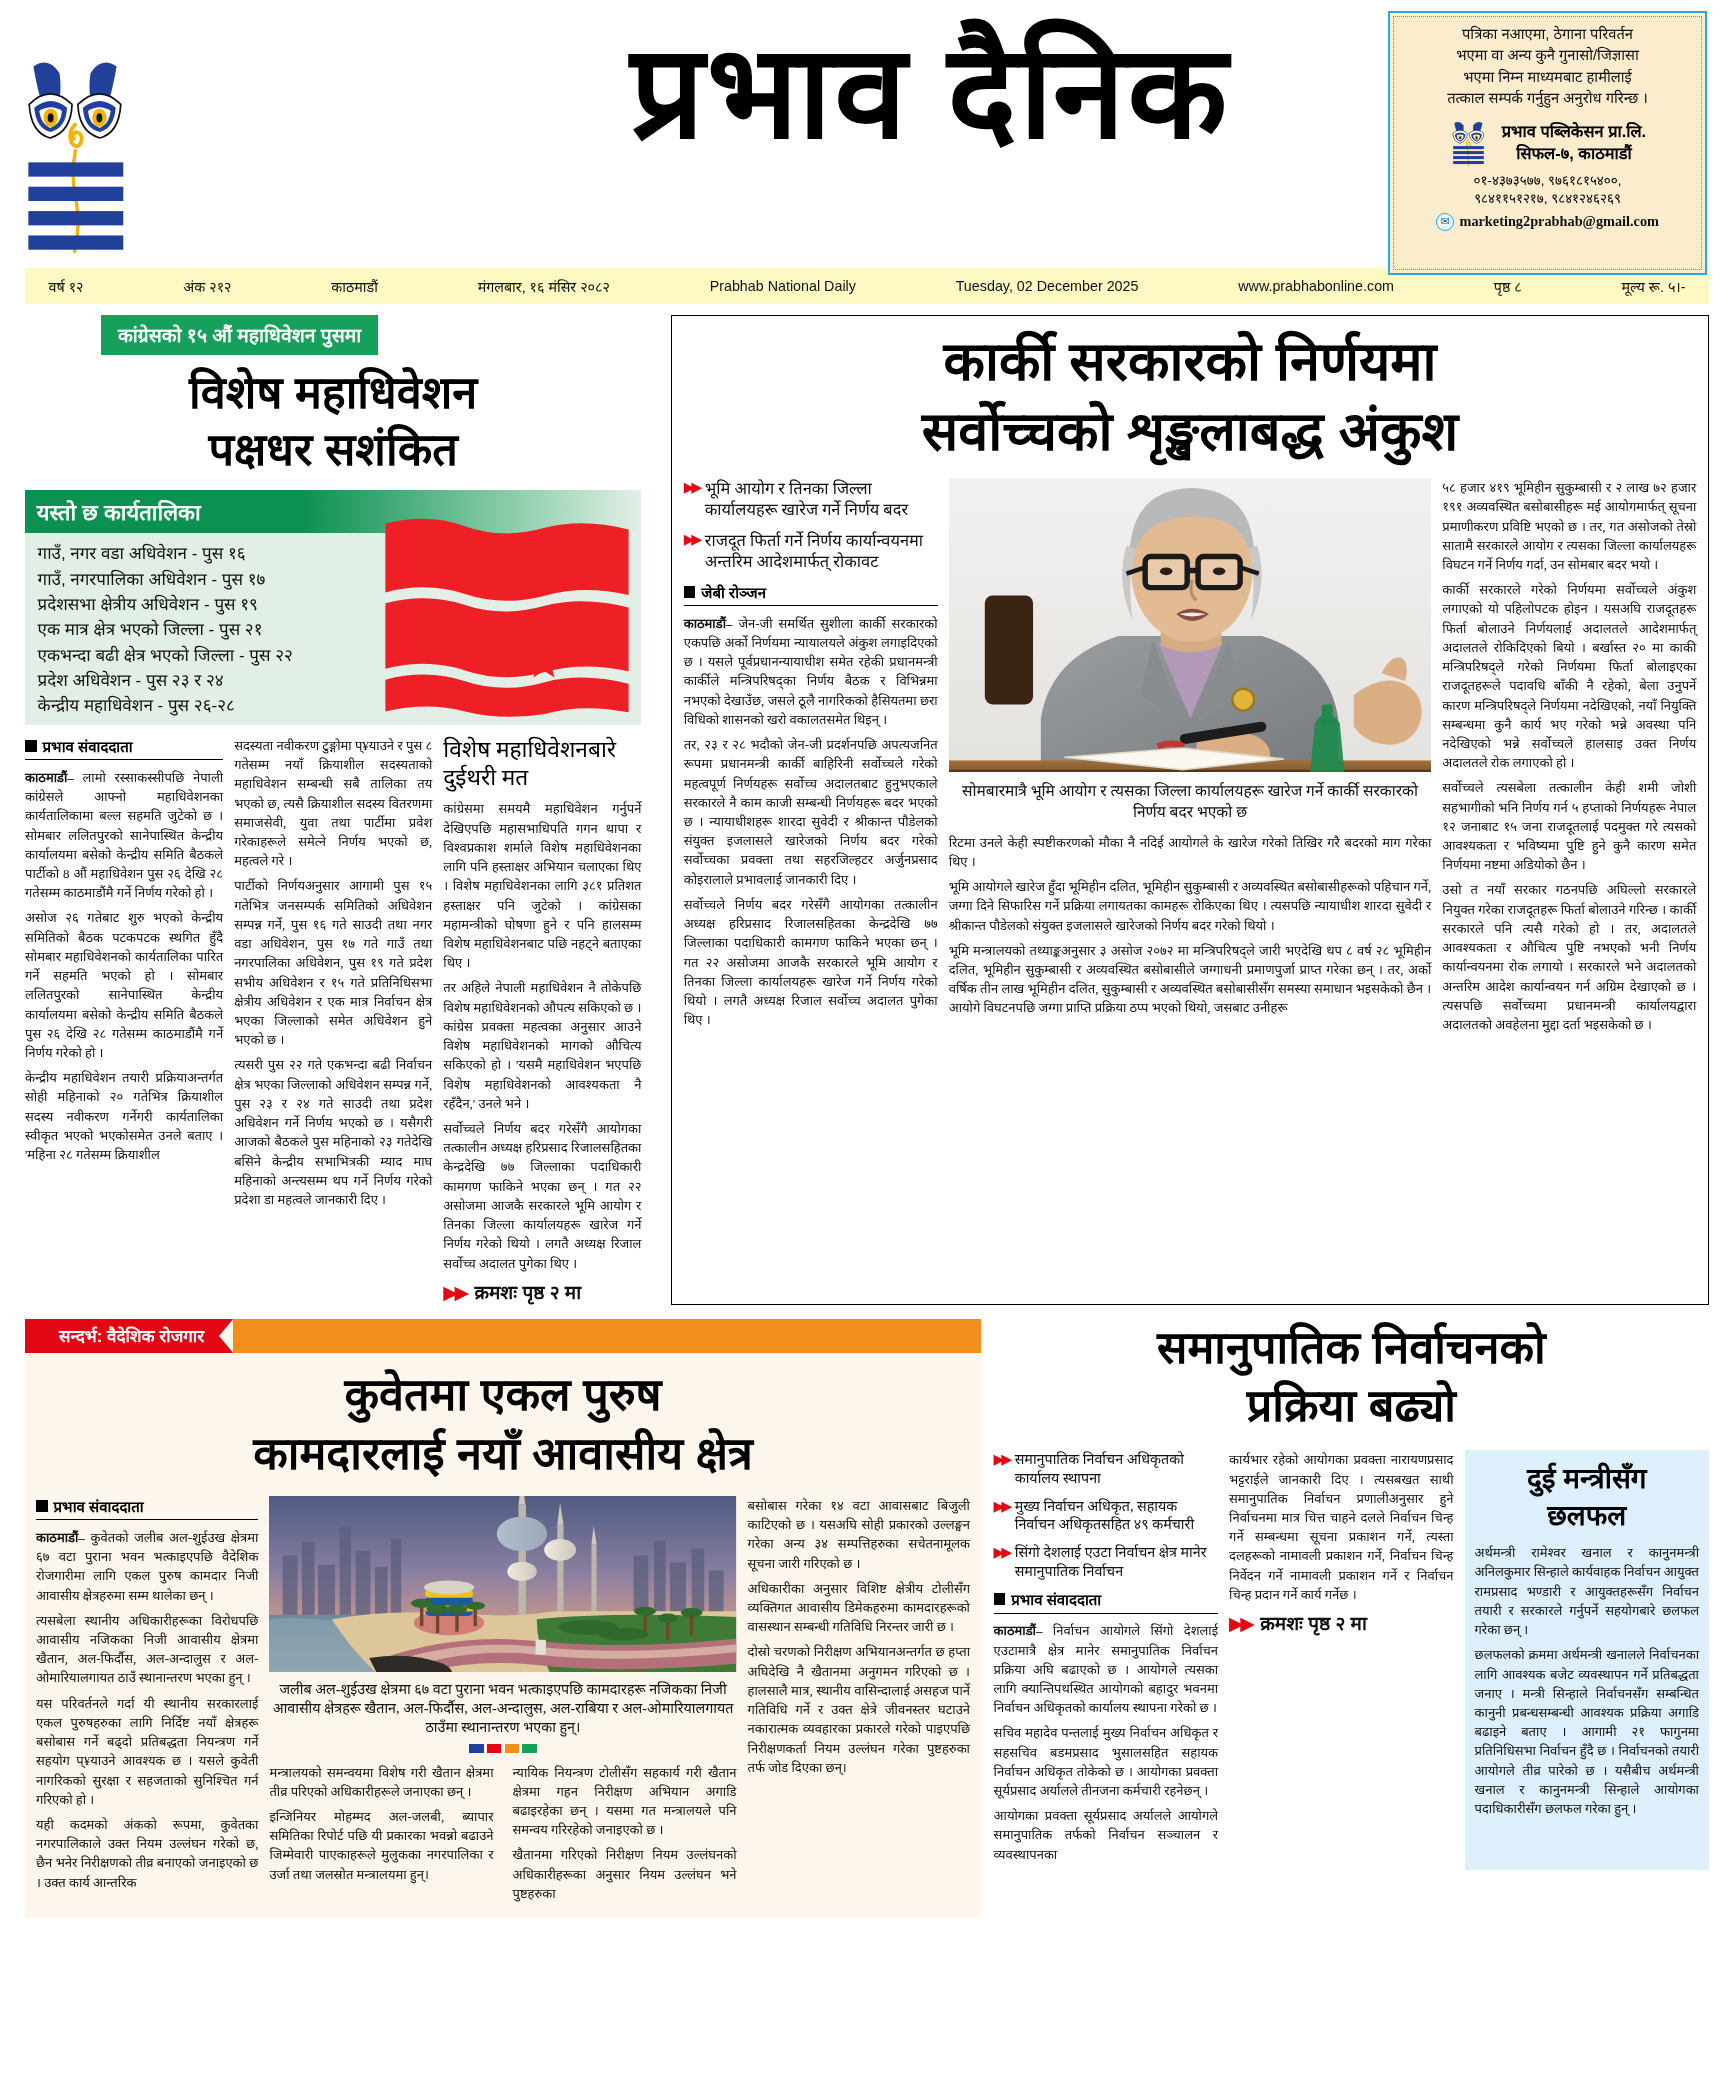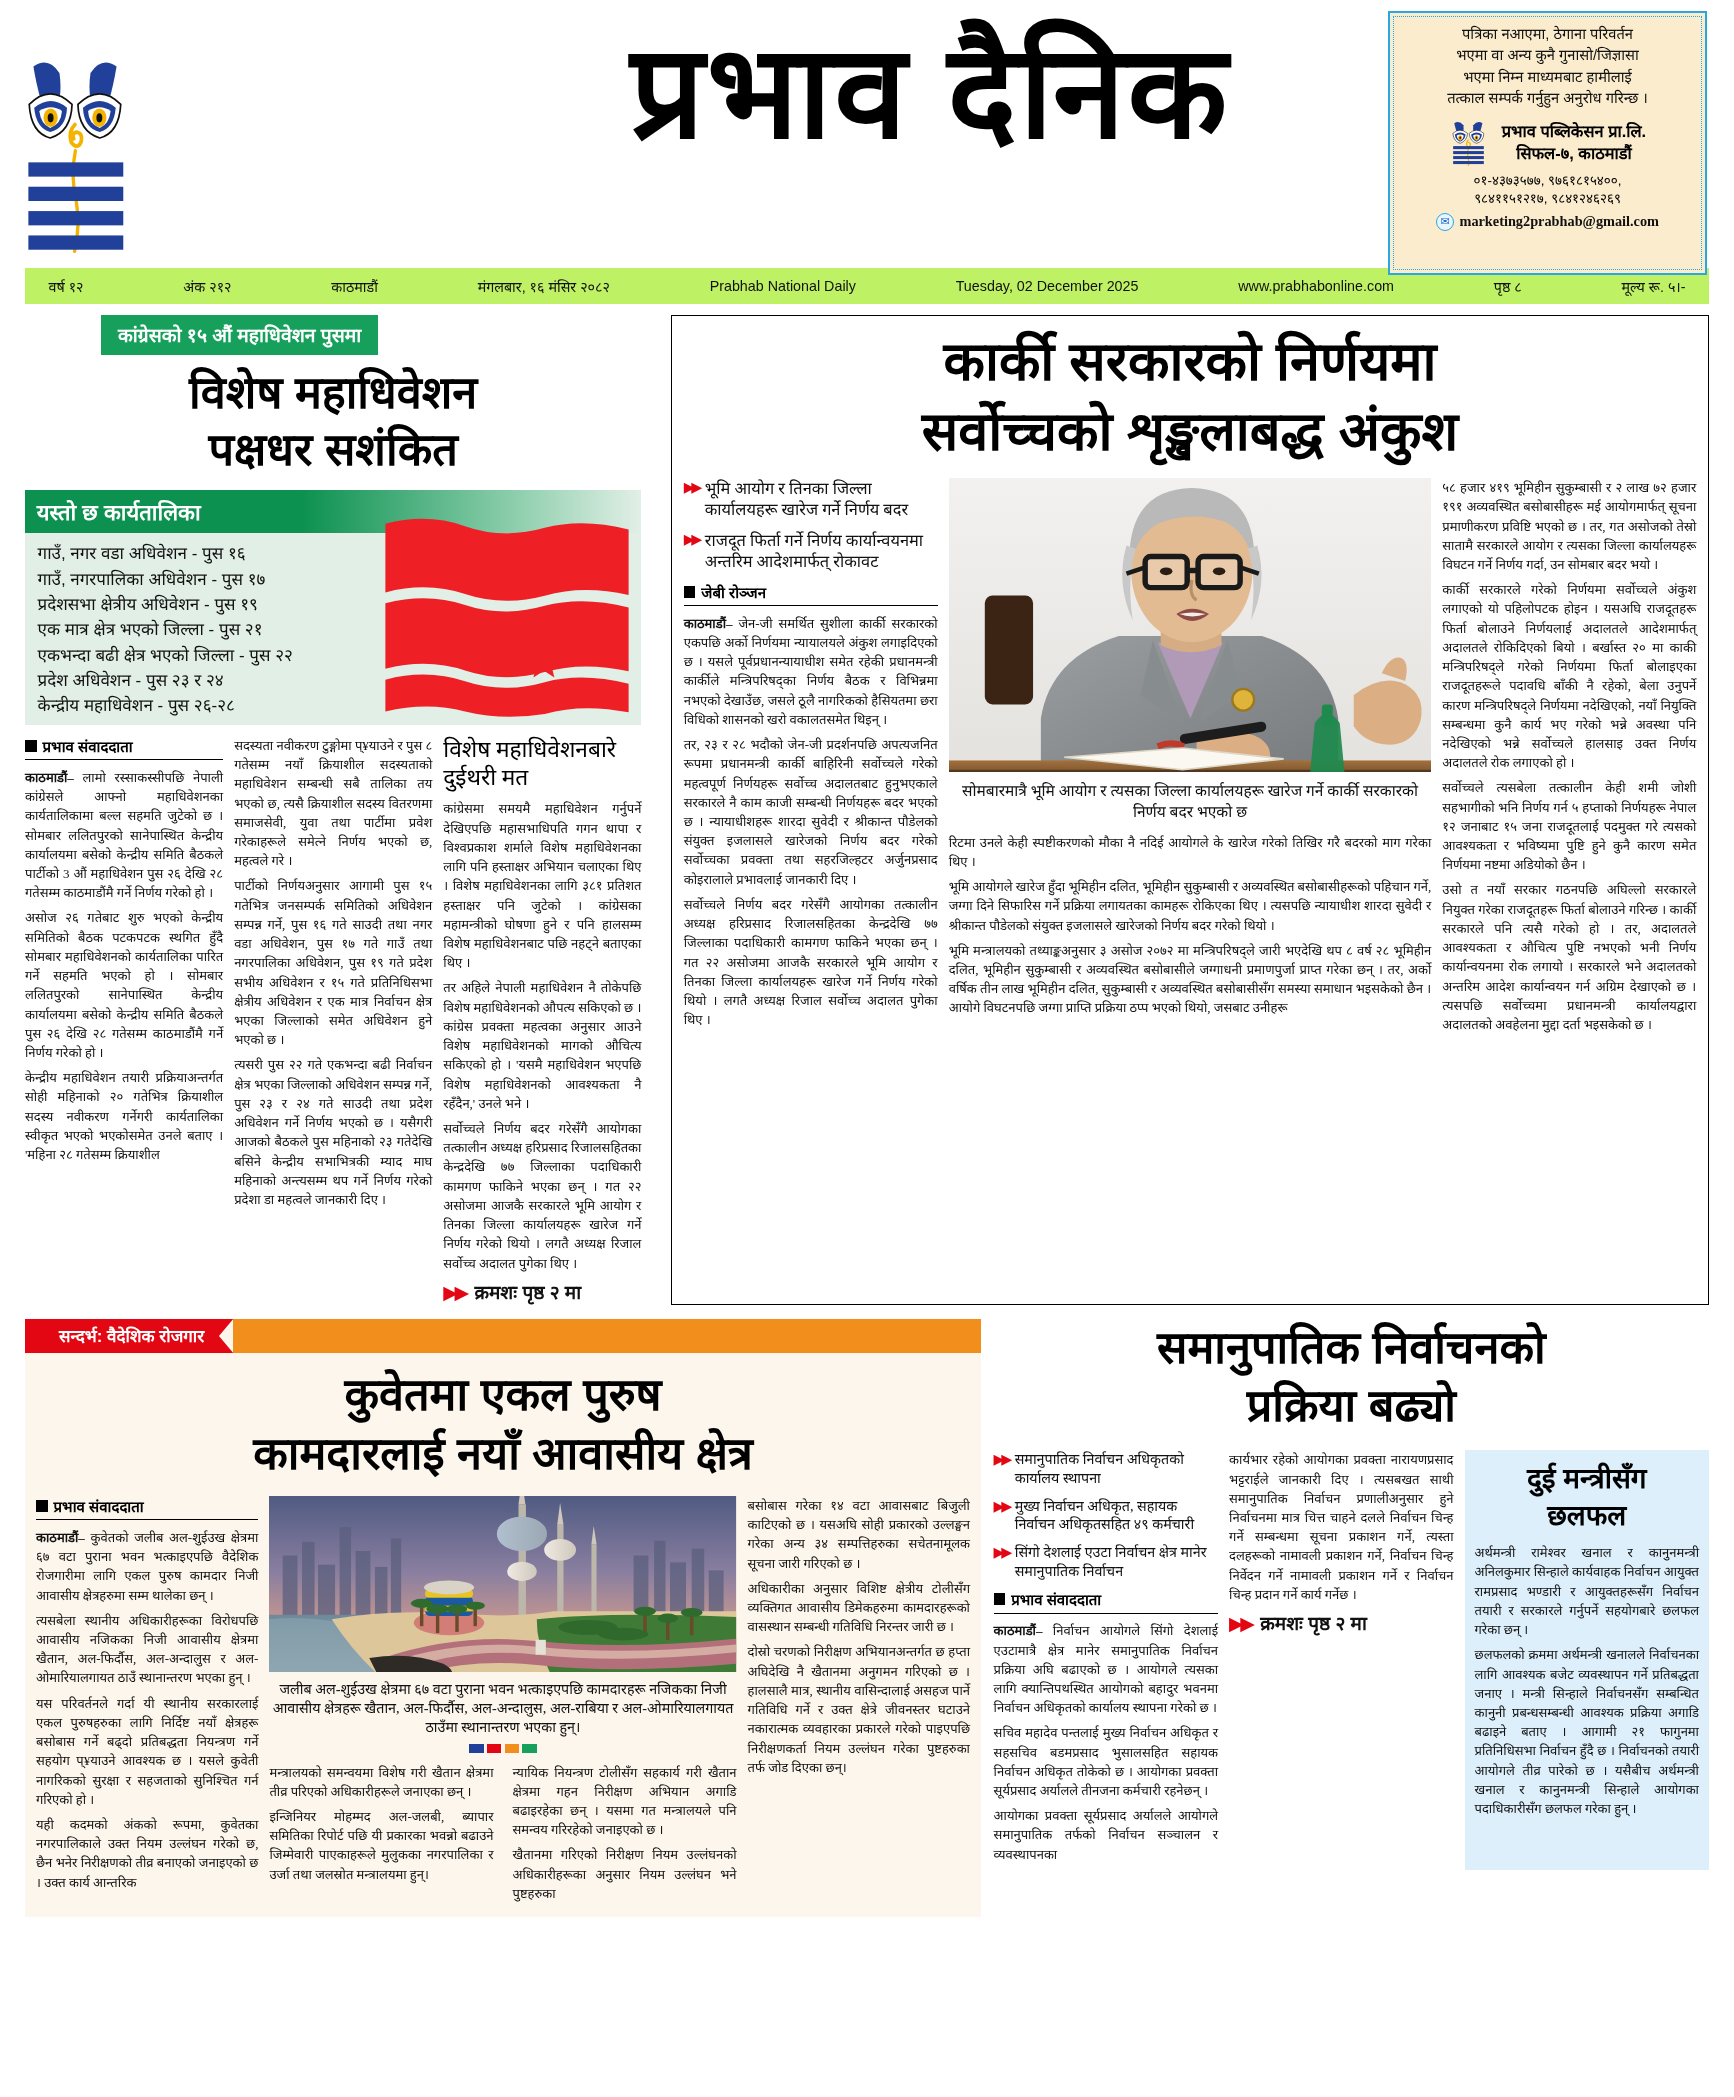--- a/index.html
+++ b/index.html
@@ -104,21 +104,21 @@
   }
   .ad-email {
     font-family: "Liberation Serif","DejaVu Serif",serif;
     font-weight: bold; font-size: 14.3px; color: #111;
   }
 
   
   .infobar {
     margin: 0 25px;
     height: 36px;
-    background: #bef264;
+    background: #fef9c3;
     display: flex;
     align-items: center;
     justify-content: space-between;
     padding: 0 23.5px;
     font-family: "Liberation Sans", "DejaVu Sans", sans-serif;
     font-size: 14.3px;
     color: #111;
   }
   .infobar span { white-space: nowrap; }
 
@@ -423,21 +423,21 @@
           </div>
         </div>
 
         <div class="left-cols">
           <div class="lcol">
             <div class="byline">
               <span class="sq"></span>
               <span>प्रभाव संवाददाता</span>
             </div>
             <div class="bodytext">
-              <p><span class="lede">काठमाडौं–</span><span> लामो रस्साकस्सीपछि नेपाली कांग्रेसले आफ्नो महाधिवेशनका कार्यतालिकामा बल्ल सहमति जुटेको छ । सोमबार ललितपुरको सानेपास्थित केन्द्रीय कार्यालयमा बसेको केन्द्रीय समिति बैठकले पार्टीको 3 औं महाधिवेशन पुस २६ देखि २८ गतेसम्म काठमाडौंमै गर्ने निर्णय गरेको हो ।</span></p>
+              <p><span class="lede">काठमाडौं–</span><span> लामो रस्साकस्सीपछि नेपाली कांग्रेसले आफ्नो महाधिवेशनका कार्यतालिकामा बल्ल सहमति जुटेको छ । सोमबार ललितपुरको सानेपास्थित केन्द्रीय कार्यालयमा बसेको केन्द्रीय समिति बैठकले पार्टीको 8 औं महाधिवेशन पुस २६ देखि २८ गतेसम्म काठमाडौंमै गर्ने निर्णय गरेको हो ।</span></p>
               <p>असोज २६ गतेबाट शुरु भएको केन्द्रीय समितिको बैठक पटकपटक स्थगित हुँदै सोमबार महाधिवेशनको कार्यतालिका पारित गर्ने सहमति भएको हो । सोमबार ललितपुरको सानेपास्थित केन्द्रीय कार्यालयमा बसेको केन्द्रीय समिति बैठकले पुस २६ देखि २८ गतेसम्म काठमाडौंमै गर्ने निर्णय गरेको हो ।</p>
               <p>केन्द्रीय महाधिवेशन तयारी प्रक्रियाअन्तर्गत सोही महिनाको २० गतेभित्र क्रियाशील सदस्य नवीकरण गर्नेगरी कार्यतालिका स्वीकृत भएको भएकोसमेत उनले बताए । 'महिना २८ गतेसम्म क्रियाशील</p>
             </div>
           </div>
 
           <div class="lcol">
             <div class="bodytext">
               <p>सदस्यता नवीकरण टुङ्गोमा प्¥याउने र पुस ८ गतेसम्म नयाँ क्रियाशील सदस्यताको महाधिवेशन सम्बन्धी सबै तालिका तय भएको छ, त्यसै क्रियाशील सदस्य वितरणमा समाजसेवी, युवा तथा पार्टीमा प्रवेश गरेकाहरूले समेत्ने निर्णय भएको छ, महत्वले गरे ।</p>
               <p>पार्टीको निर्णयअनुसार आगामी पुस १५ गतेभित्र जनसम्पर्क समितिको अधिवेशन सम्पन्न गर्ने, पुस १६ गते साउदी तथा नगर वडा अधिवेशन, पुस १७ गते गाउँ तथा नगरपालिका अधिवेशन, पुस १९ गते प्रदेश सभीय अधिवेशन र १५ गते प्रतिनिधिसभा क्षेत्रीय अधिवेशन र एक मात्र निर्वाचन क्षेत्र भएका जिल्लाको समेत अधिवेशन हुने भएको छ ।</p>
               <p>त्यसरी पुस २२ गते एकभन्दा बढी निर्वाचन क्षेत्र भएका जिल्लाको अधिवेशन सम्पन्न गर्ने, पुस २३ र २४ गते साउदी तथा प्रदेश अधिवेशन गर्ने निर्णय भएको छ । यसैगरी आजको बैठकले पुस महिनाको २३ गतेदेखि बसिने केन्द्रीय सभाभित्रकी म्याद माघ महिनाको अन्त्यसम्म थप गर्ने निर्णय गरेको प्रदेशा डा महत्वले जानकारी दिए ।</p>

